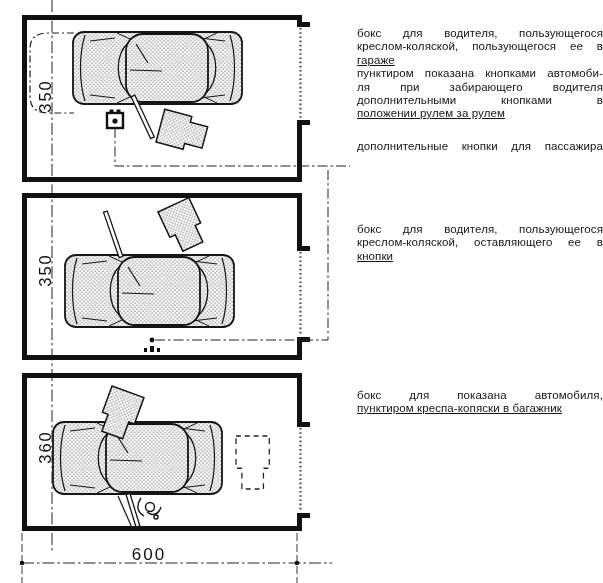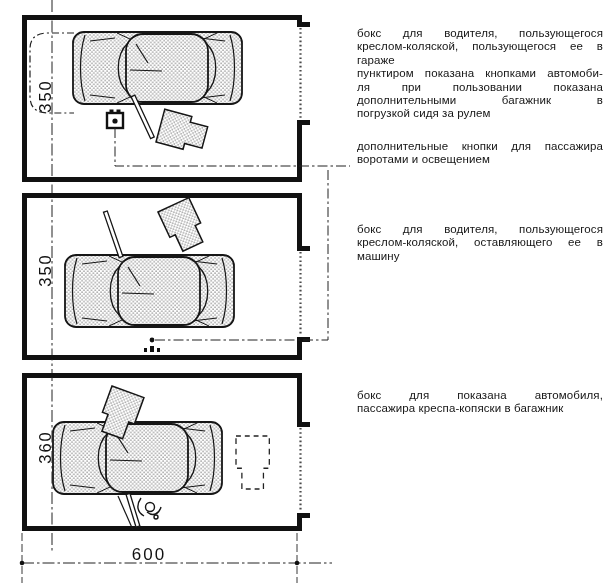--- a/index.html
+++ b/index.html
@@ -3,21 +3,21 @@
 <meta charset="utf-8">
 <style>
   html,body{margin:0;padding:0;background:#fff;}
   #page{position:relative;width:603px;height:583px;background:#ffffff;overflow:hidden;
         font-family:"Liberation Sans",sans-serif;color:#121212;}
   #plan-svg{position:absolute;left:0;top:0;}
   .tb{position:absolute;left:357px;width:246px;font-size:11.5px;line-height:13.4px;
       color:#141414;letter-spacing:.1px;}
   .jl{height:13.4px;overflow:hidden;text-align:justify;}
   .jl::after{content:"";display:inline-block;width:100%;height:0;}
-  .pl{height:13.4px;overflow:hidden;white-space:nowrap;}
+  .pl{height:13.4px;overflow:hidden;white-space:nowrap;text-decoration:underline;}
   svg text{font-family:"Liberation Sans",sans-serif;fill:#111;}
 </style>
 </head>
 <body>
 
 <div id="page">
 
 <svg id="plan-svg" width="603" height="583" viewBox="0 0 603 583">
   <defs>
     <pattern id="stip" patternUnits="userSpaceOnUse" width="3.8" height="3.8">
@@ -150,34 +150,33 @@
   <text transform="rotate(-90)" x="-270" y="51" text-anchor="middle" font-size="16.5" letter-spacing="2">350</text>
   <text transform="rotate(-90)" x="-447" y="51" text-anchor="middle" font-size="16.5" letter-spacing="2">360</text>
   <text x="149" y="560" text-anchor="middle" font-size="17" letter-spacing="2">600</text>
 </svg>
 
   <div class="tb" style="top:27px">
     <div class="jl">бокс для водителя, пользующегося</div>
     <div class="jl">креслом-коляской, пользующегося ее в</div>
     <div class="pl">гараже</div>
     <div class="jl">пунктиром показана кнопками автомоби-</div>
-    <div class="jl">ля при пользовании показана</div>
-    <div class="jl">дополнительными багажник в</div>
-    <div class="pl">погрузкой сидя за рулем</div>
+    <div class="jl">ля при забирающего водителя</div>
+    <div class="jl">дополнительными кнопками в</div>
+    <div class="pl">положении рулем за рулем</div>
   </div>
 
   <div class="tb" style="top:140px">
     <div class="jl">дополнительные кнопки для пассажира</div>
-    <div class="pl">воротами и освещением</div>
   </div>
 
   <div class="tb" style="top:223px">
     <div class="jl">бокс для водителя, пользующегося</div>
     <div class="jl">креслом-коляской, оставляющего ее в</div>
-    <div class="pl">машину</div>
+    <div class="pl">кнопки</div>
   </div>
 
   <div class="tb" style="top:389px">
     <div class="jl">бокс для показана автомобиля,</div>
-    <div class="pl">пассажира креспа-копяски в багажник</div>
+    <div class="pl">пунктиром креспа-копяски в багажник</div>
   </div>
 
 </div>
 
 </body></html>

